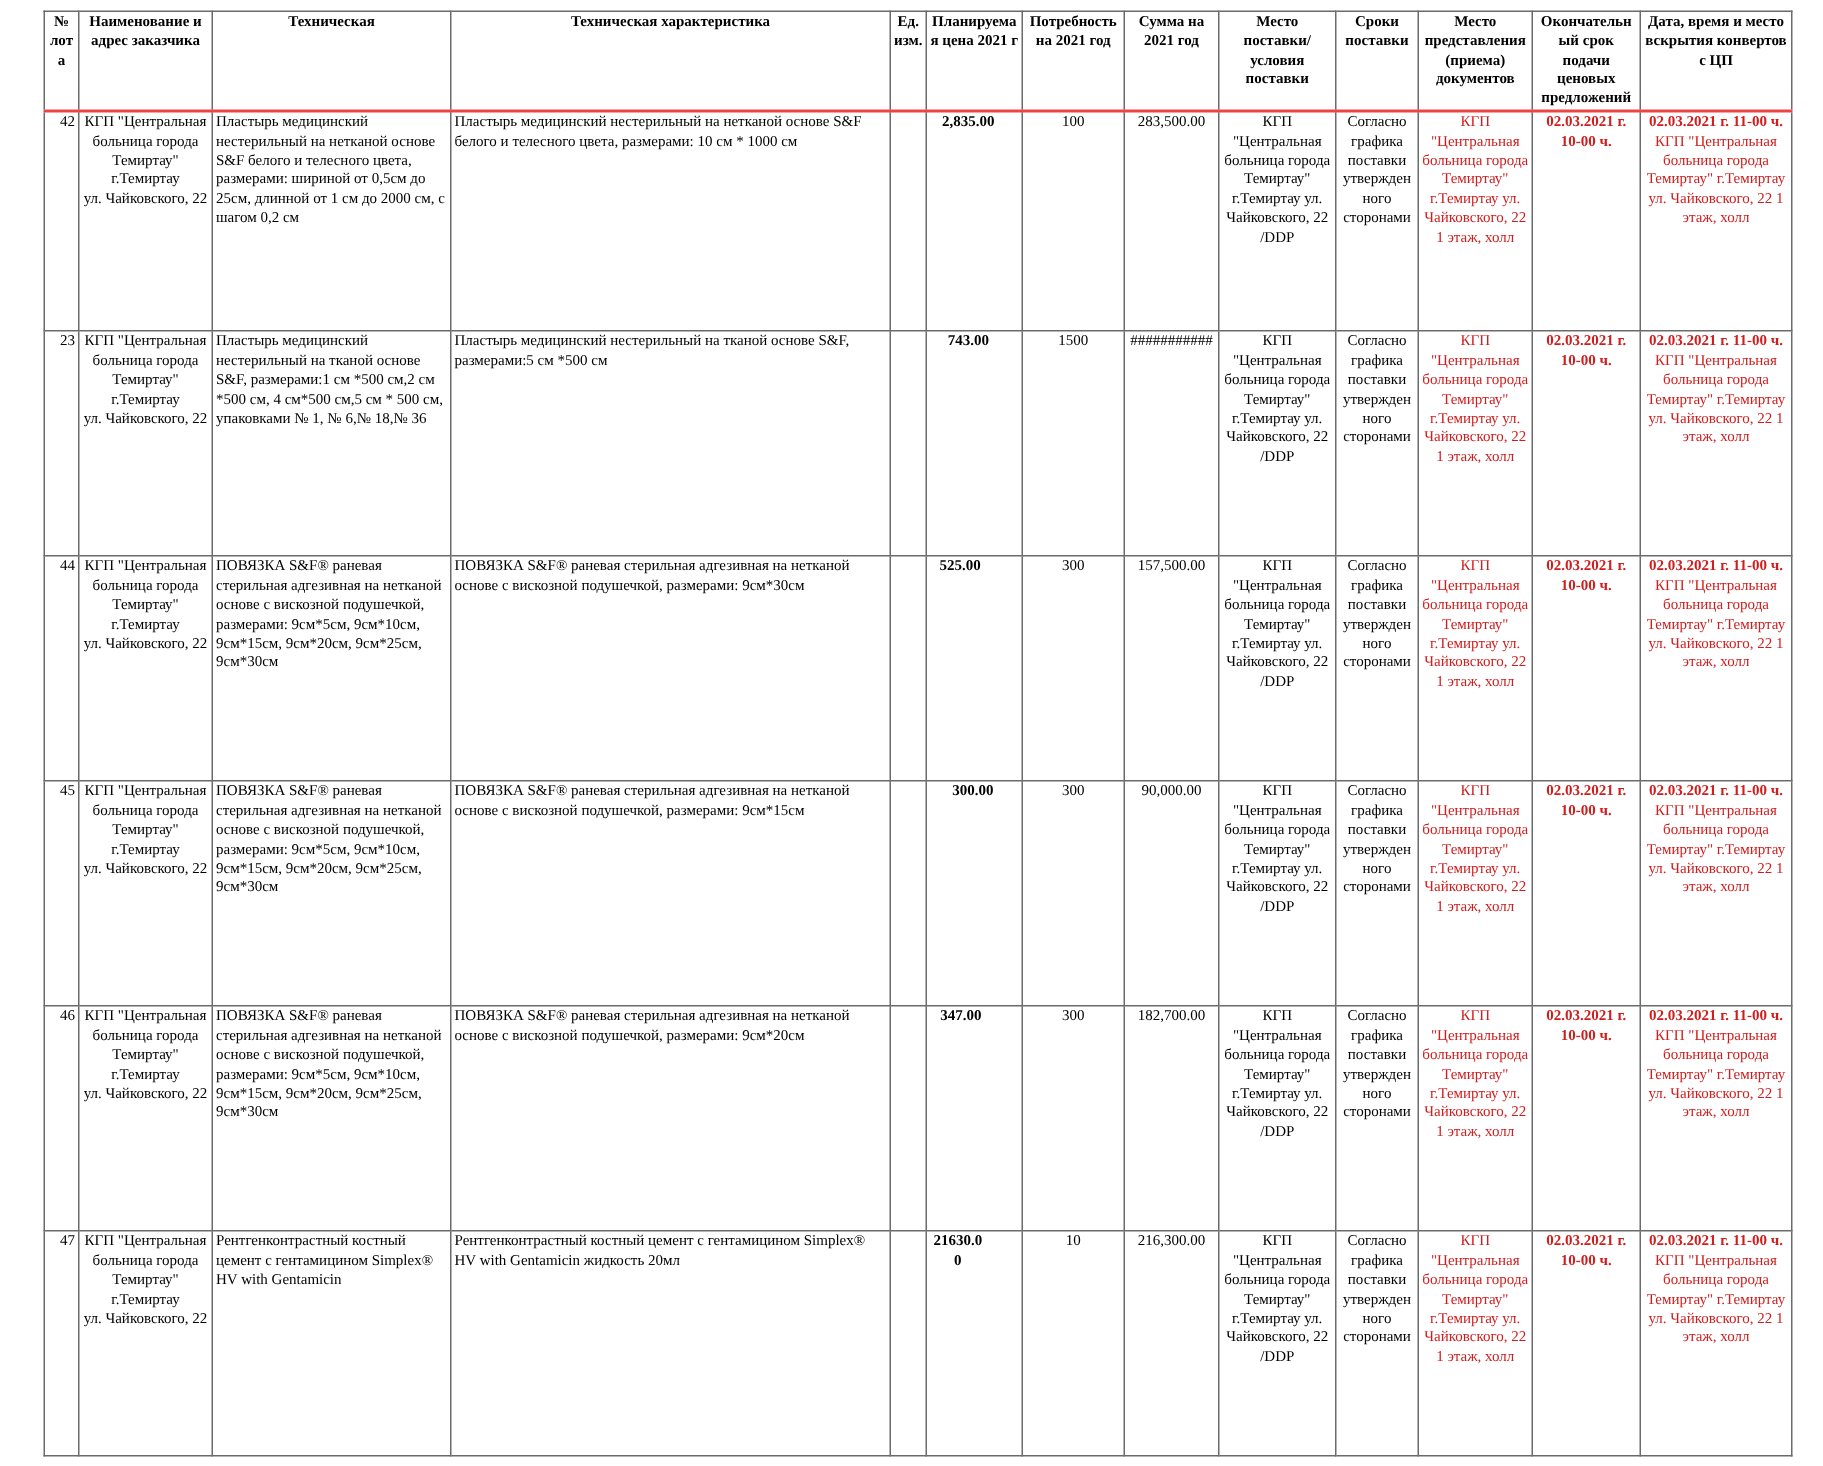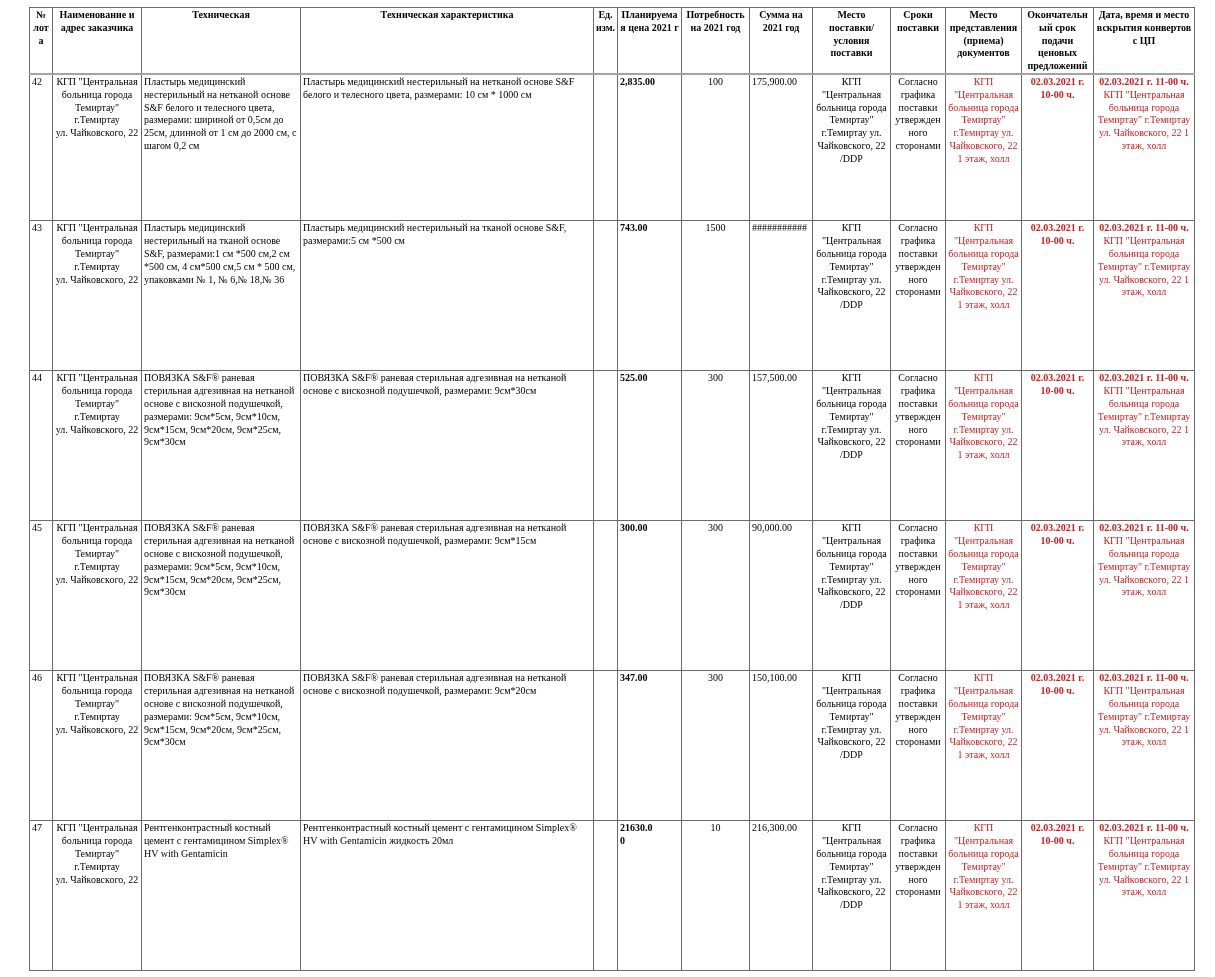--- a/index.html
+++ b/index.html
@@ -2,29 +2,29 @@
 <html><head>
 <meta charset="utf-8">
 <style>
   html, body { margin:0; padding:0; background:#ffffff; }
   body { width:1215px; height:977px; position:relative; overflow:hidden;
          font-family:"Liberation Serif", "DejaVu Serif", serif; color:#000; }
   table.grid { position:absolute; left:29px; top:7px; border-collapse:collapse; table-layout:fixed; width:1165px; }
   table.grid td, table.grid th { border:1px solid #6b6b6b; padding:1px 2px 0 2px; vertical-align:top;
          font-size:10px; line-height:12.8px; overflow:hidden; word-wrap:break-word; }
   table.grid th { font-weight:bold; text-align:center; height:61px; }
-  thead tr { border-bottom:2px solid #a3a3a3; }
+  thead tr { border-bottom:2px solid #ef4444; }
   tbody tr { height:150px; }
   tbody tr.first { height:147px; }
   .c { text-align:center; }
-  .r { text-align:left; }
+  .r { text-align:center; }
   .b { font-weight:bold; }
   .red { color:#d01d1d; }
   .pre { white-space:pre-line; }
-  .lotno { padding-right:4px; }
+  .lotno { text-align:right; padding-right:4px; }
   .cell-clip { display:block; max-height:148px; overflow:hidden; }
 </style>
 </head>
 <body>
 
 <table class="grid">
   <colgroup>
     <col style="width:23px">
       <col style="width:89px">
       <col style="width:159px">
@@ -60,32 +60,32 @@
   <tr class="first">
     <td class="lotno">42</td>
     <td class="c pre">КГП "Центральная больница города Темиртау"
 г.Темиртау
 ул. Чайковского, 22</td>
     <td>Пластырь медицинский нестерильный на нетканой основе S&amp;F белого и телесного цвета, размерами: шириной от 0,5см до 25см, длинной от 1 см до 2000 см, с шагом 0,2 см</td>
     <td>Пластырь медицинский нестерильный на нетканой основе S&amp;F белого и телесного цвета, размерами: 10 см * 1000 см</td>
     <td></td>
     <td class="r b" style="padding-right:10px">2,835.00</td>
     <td class="c">100</td>
-    <td class="r">175,900.00</td>
+    <td class="r">283,500.00</td>
     <td class="c">КГП "Центральная больница города Темиртау" г.Темиртау ул. Чайковского, 22 /DDP</td>
     <td class="c">Согласно графика поставки утвержденного сторонами</td>
     <td class="c red">
           <span class="cell-clip">КГП "Центральная больница города Темиртау" г.Темиртау ул. Чайковского, 22 1 этаж, холл</span>
         </td>
     <td class="c red b">02.03.2021 г. 10-00 ч.</td>
     <td class="c red"><span class="b">02.03.2021 г. 11-00 ч.</span> <span>КГП "Центральная больница города Темиртау" г.Темиртау ул. Чайковского, 22 1 этаж, холл</span></td>
   </tr>
 
   <tr>
-    <td class="lotno">43</td>
+    <td class="lotno">23</td>
     <td class="c pre">КГП "Центральная больница города Темиртау"
 г.Темиртау
 ул. Чайковского, 22</td>
     <td>Пластырь медицинский нестерильный на тканой основе S&amp;F, размерами:1 см *500 см,2 см *500 см, 4 см*500 см,5 см * 500 см, упаковками № 1, № 6,№ 18,№ 36</td>
     <td>Пластырь медицинский нестерильный на тканой основе S&amp;F, размерами:5 см *500 см</td>
     <td></td>
     <td class="r b" style="padding-right:10px">743.00</td>
     <td class="c">1500</td>
     <td class="r">###########</td>
     <td class="c">КГП "Центральная больница города Темиртау" г.Темиртау ул. Чайковского, 22 /DDP</td>
@@ -140,21 +140,21 @@
   <tr>
     <td class="lotno">46</td>
     <td class="c pre">КГП "Центральная больница города Темиртау"
 г.Темиртау
 ул. Чайковского, 22</td>
     <td>ПОВЯЗКА S&amp;F® раневая стерильная адгезивная на нетканой основе с вискозной подушечкой, размерами: 9см*5см, 9см*10см, 9см*15см, 9см*20см, 9см*25см, 9см*30см</td>
     <td>ПОВЯЗКА S&amp;F® раневая стерильная адгезивная на нетканой основе с вискозной подушечкой, размерами: 9см*20см</td>
     <td></td>
     <td class="r b" style="padding-right:20px">347.00</td>
     <td class="c">300</td>
-    <td class="r">150,100.00</td>
+    <td class="r">182,700.00</td>
     <td class="c">КГП "Центральная больница города Темиртау" г.Темиртау ул. Чайковского, 22 /DDP</td>
     <td class="c">Согласно графика поставки утвержденного сторонами</td>
     <td class="c red">
           <span class="cell-clip">КГП "Центральная больница города Темиртау" г.Темиртау ул. Чайковского, 22 1 этаж, холл</span>
         </td>
     <td class="c red b">02.03.2021 г. 10-00 ч.</td>
     <td class="c red"><span class="b">02.03.2021 г. 11-00 ч.</span> <span>КГП "Центральная больница города Темиртау" г.Темиртау ул. Чайковского, 22 1 этаж, холл</span></td>
   </tr>
 
   <tr>

